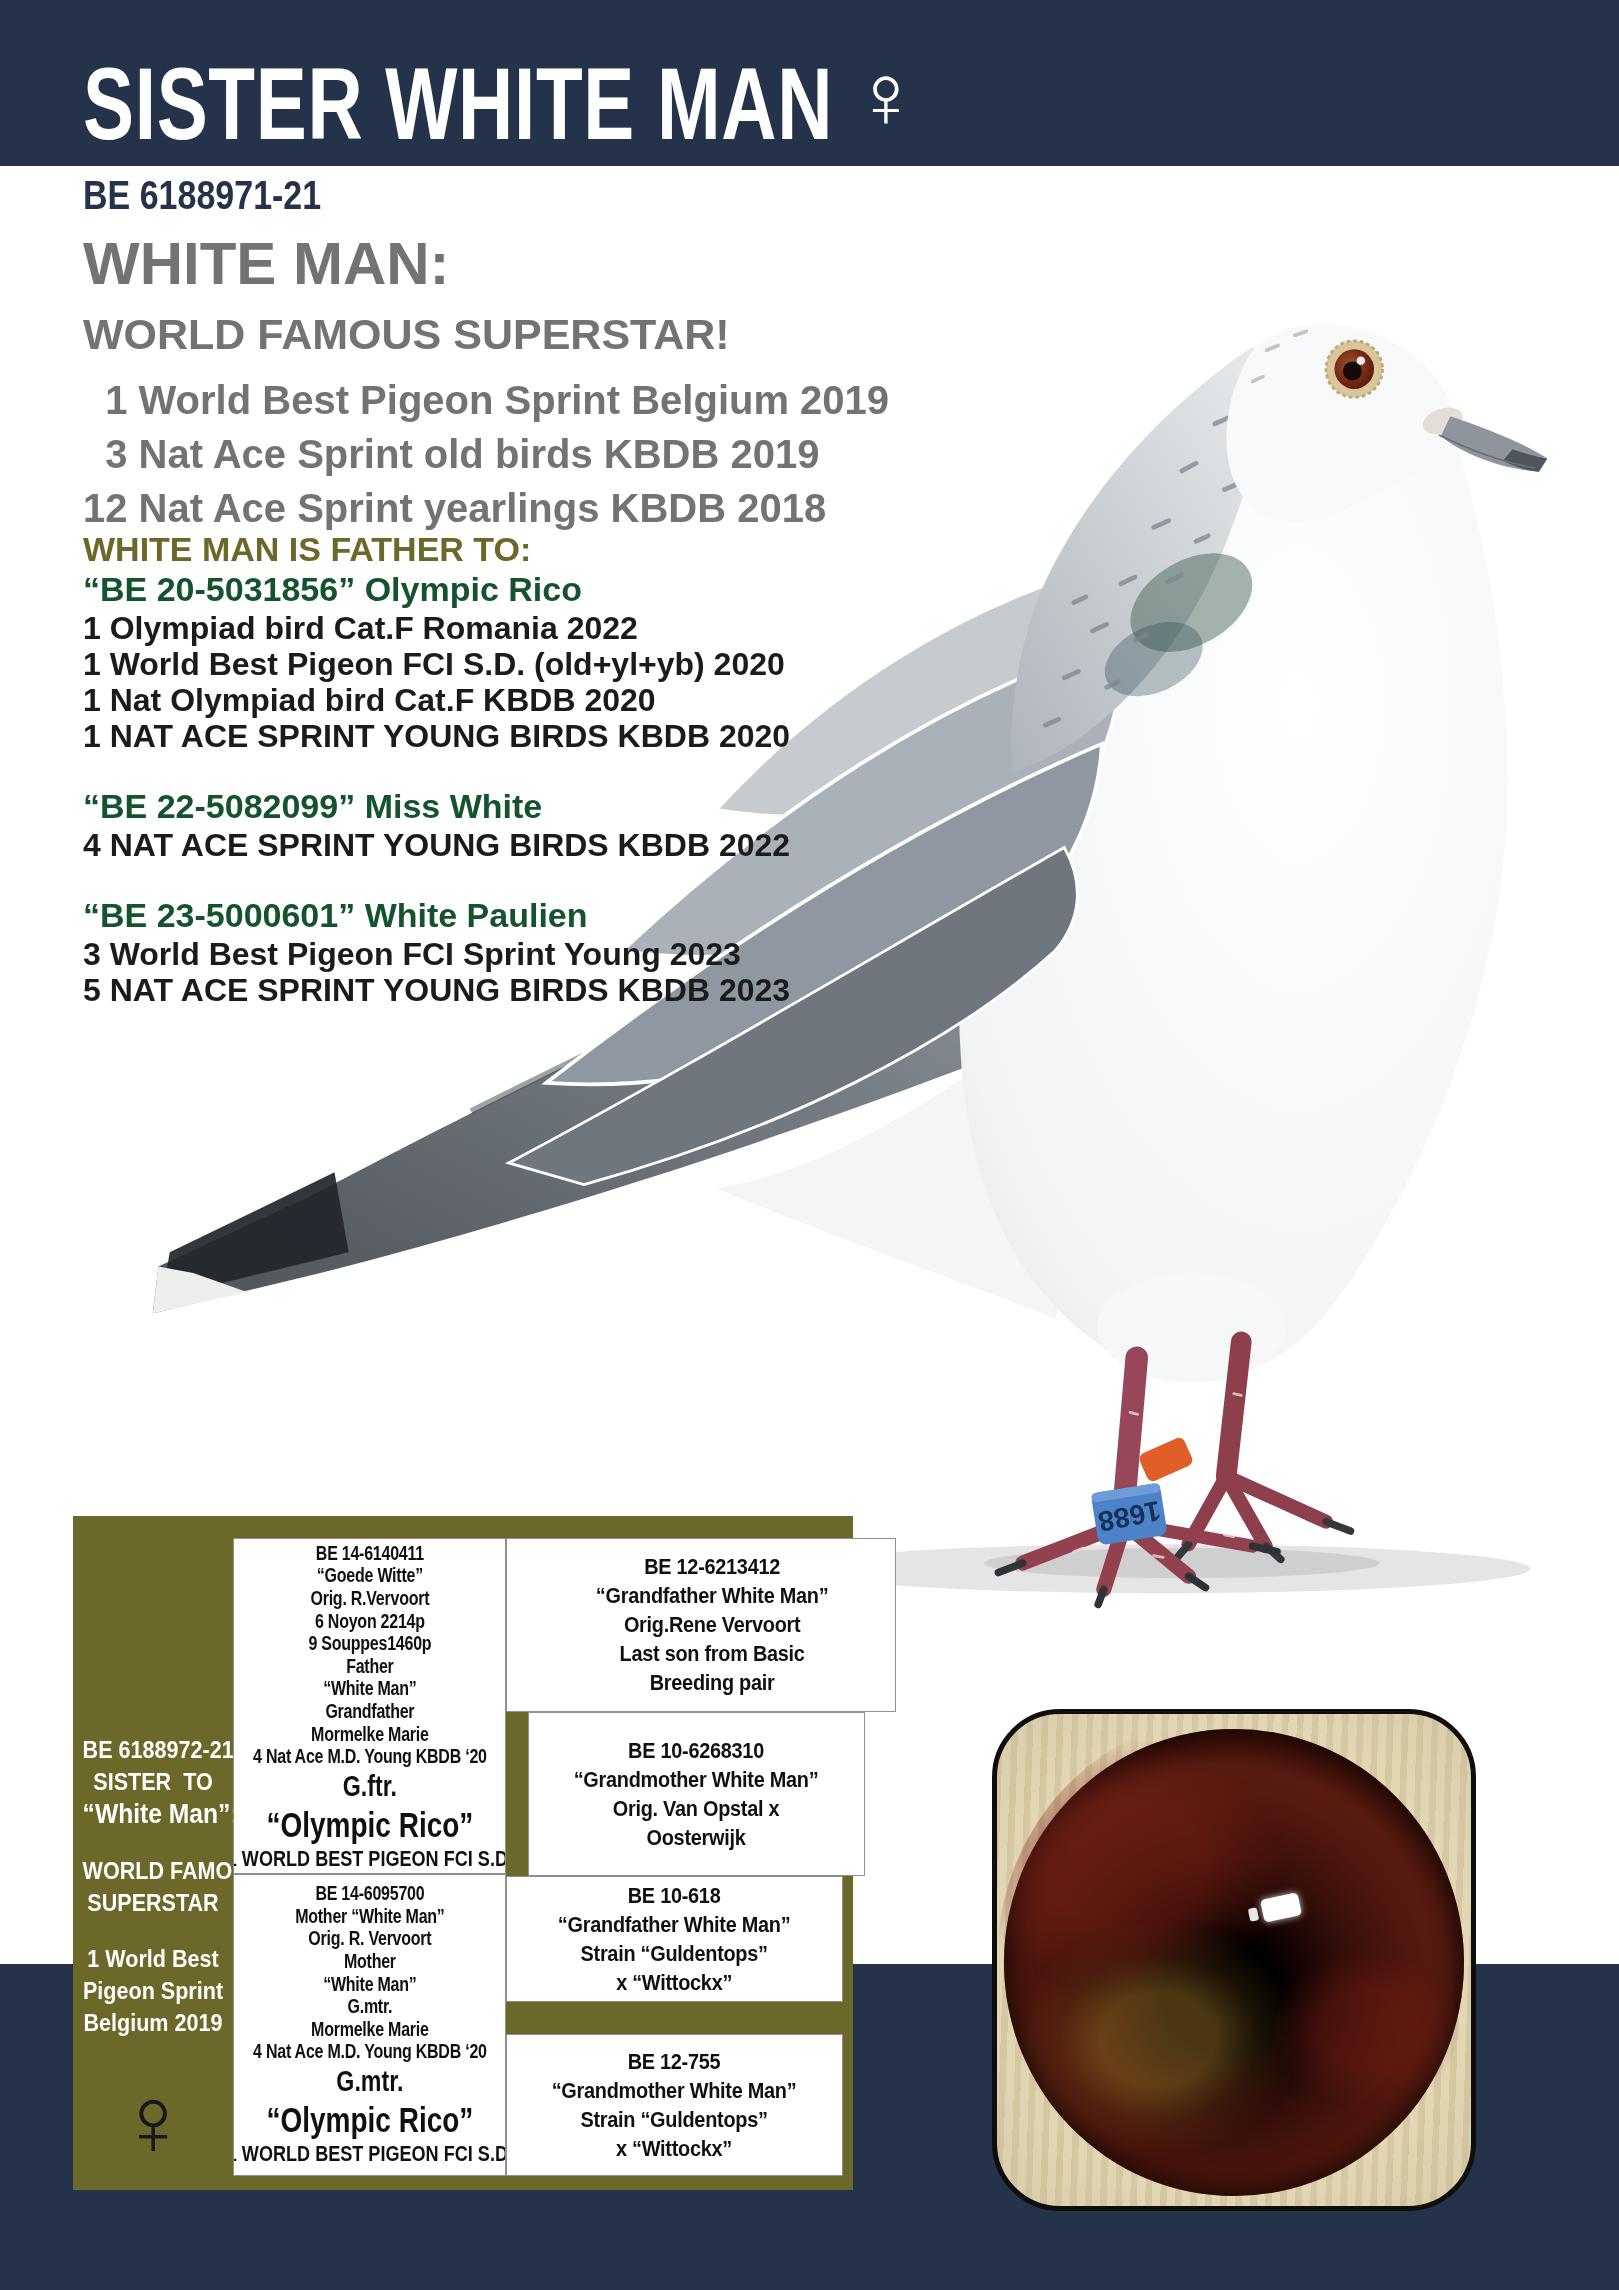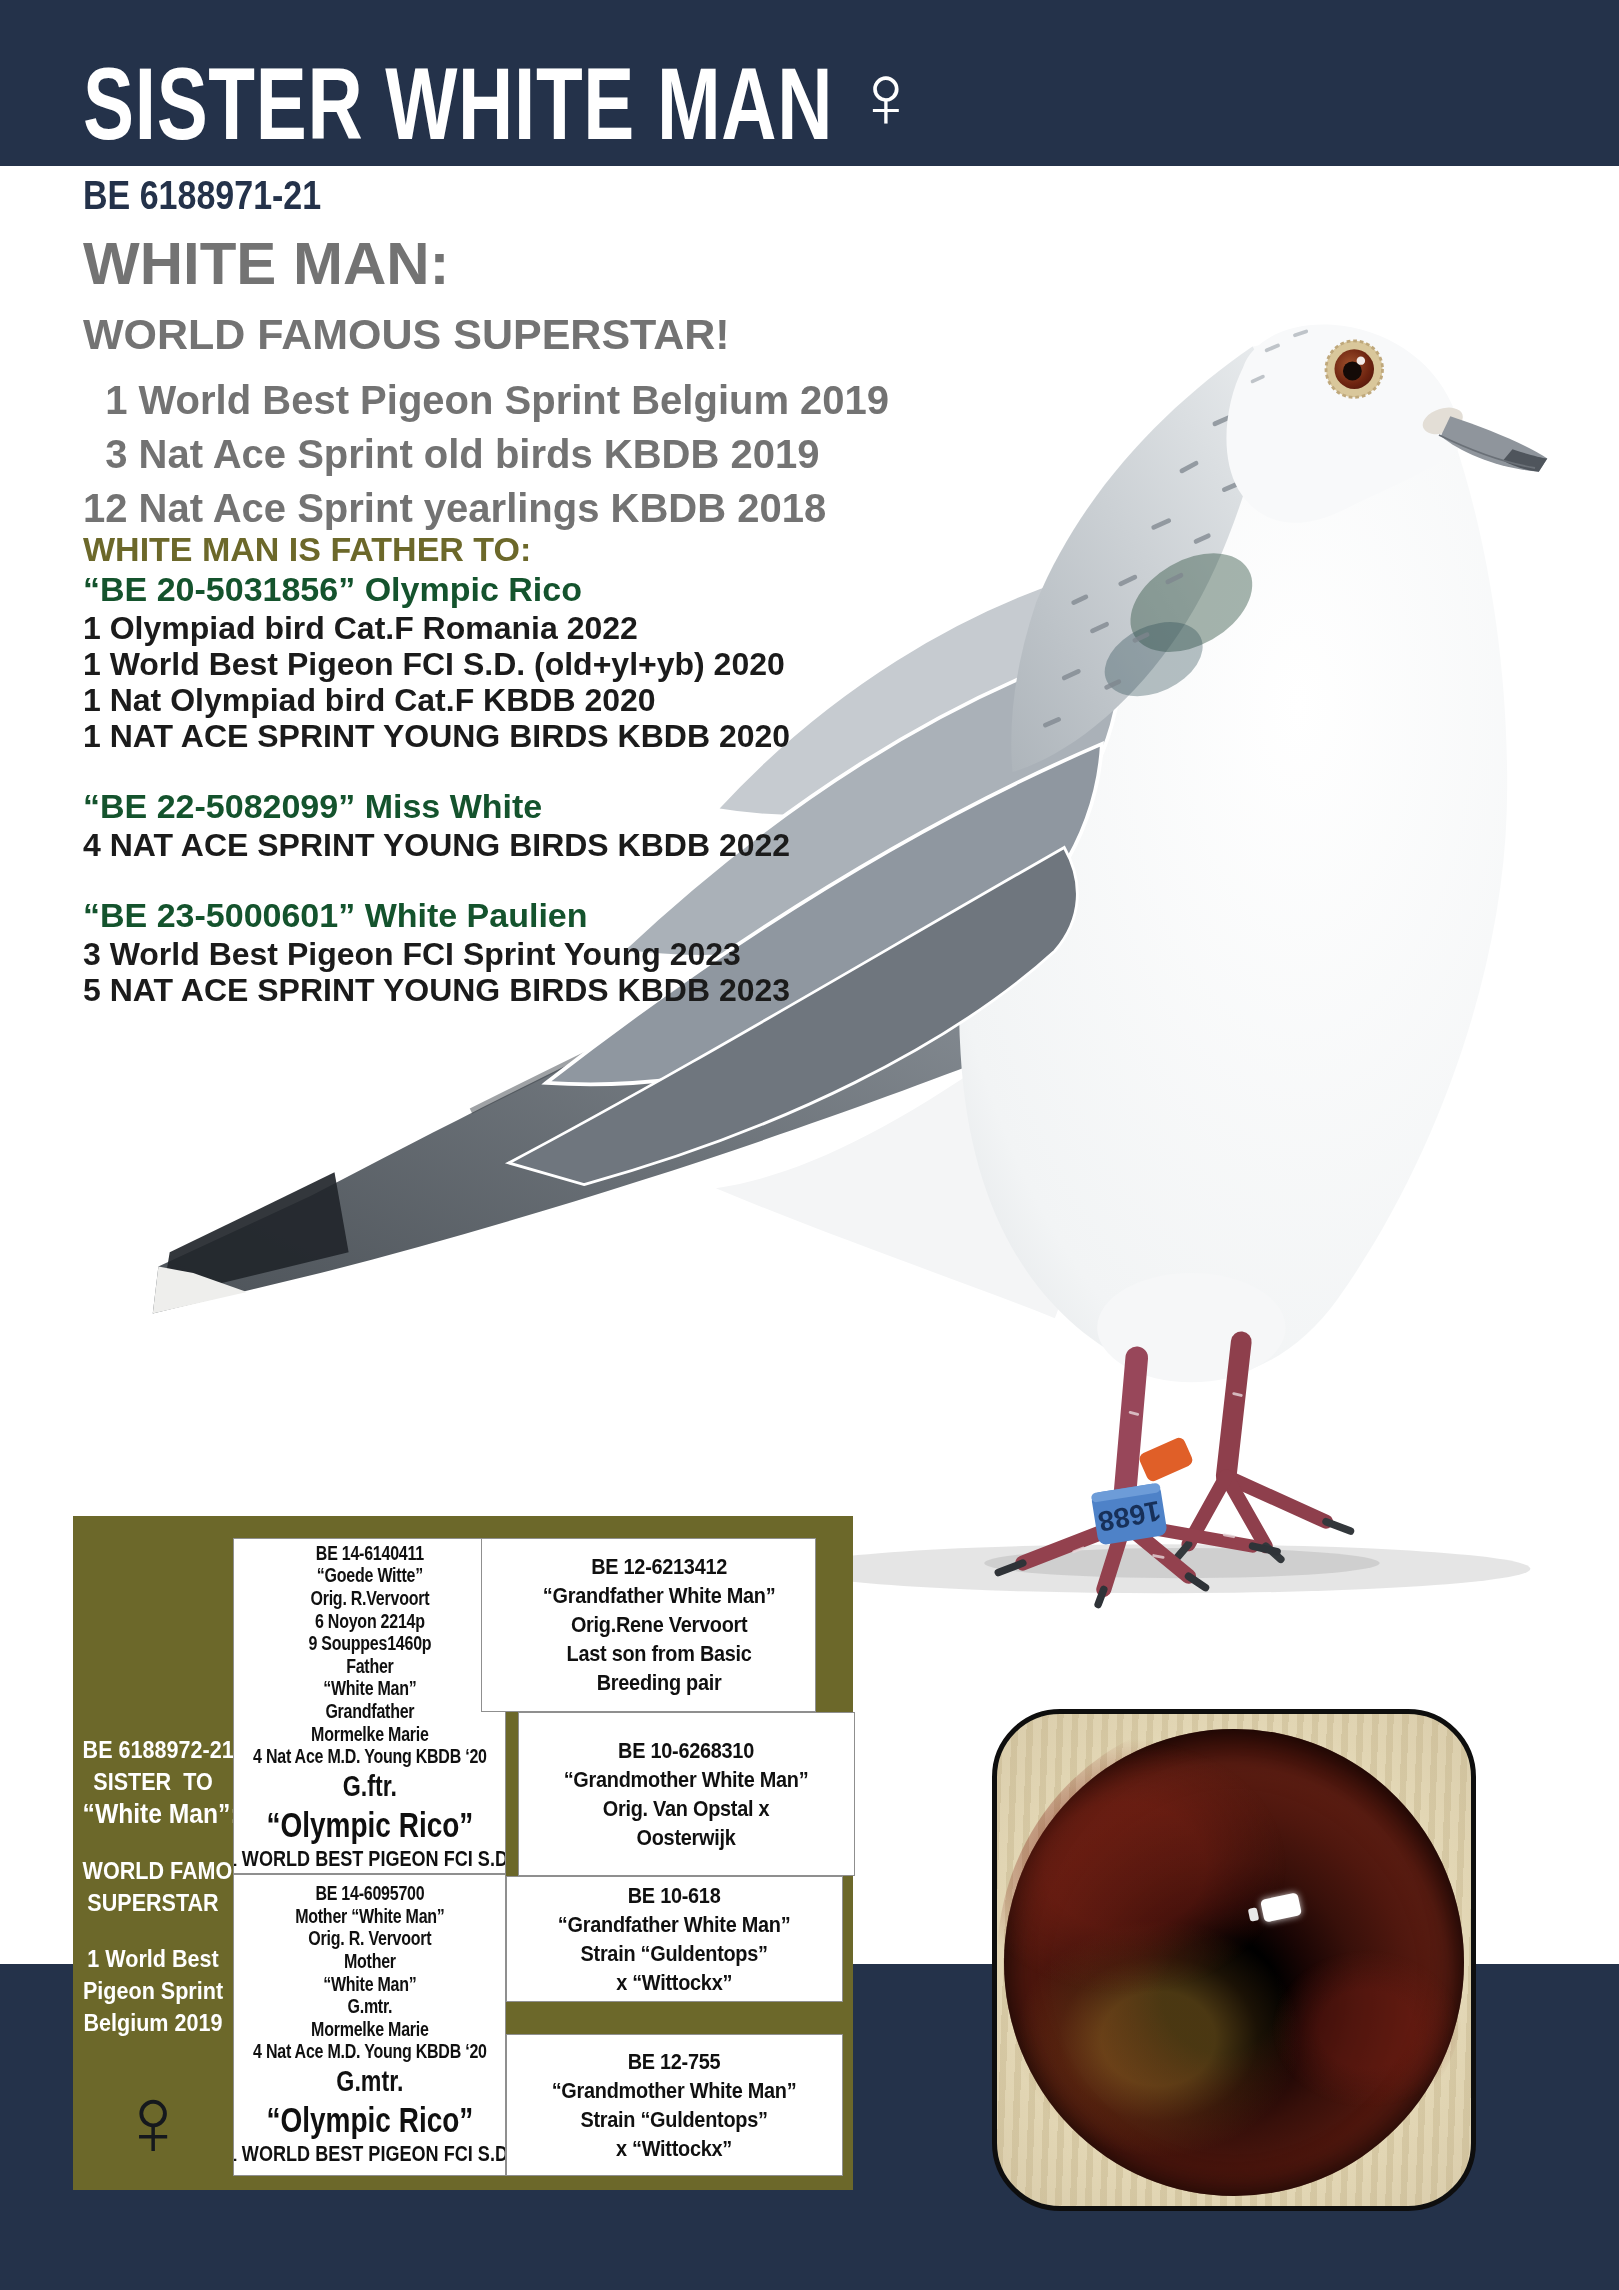--- a/index.html
+++ b/index.html
@@ -45,22 +45,22 @@
         text-align:center;color:#101010;overflow:hidden;}
   .squeeze{transform:scaleX(.8);transform-origin:center center;}
   .gp .squeeze{transform:scaleX(.88);}
   .cell .line{font-size:20px;font-weight:bold;line-height:22.6px;white-space:nowrap;letter-spacing:-0.3px;}
   .gp .line{font-size:22.6px;line-height:29px;}
   .cell-title{font-size:29px;font-weight:bold;line-height:36px;white-space:nowrap;}
   .cell-name{font-size:35px;font-weight:bold;line-height:41px;white-space:nowrap;}
   .cell-result{font-size:22.6px;font-weight:bold;line-height:28px;white-space:nowrap;}
   .cell-father{left:160px;top:21.7px;width:273px;height:336px;justify-content:flex-end;}
   .cell-mother{left:160px;top:358px;width:273px;height:302px;}
-  .cell-gp1{left:408px;top:21.7px;width:335px;height:174px;padding-left:22px;}
-  .cell-gp2{left:445px;top:196px;width:337px;height:164px;}
+  .cell-gp1{left:433px;top:21.7px;width:390px;height:174px;padding-left:22px;}
+  .cell-gp2{left:455px;top:196px;width:337px;height:164px;}
   .cell-gp3{left:433px;top:360px;width:337px;height:126px;}
   .cell-gp4{left:433px;top:518px;width:337px;height:142px;}
 
   
   .eye-photo{left:992px;top:1709px;width:474px;height:492px;border:5.6px solid #0e0e0e;
              border-radius:68px;overflow:hidden;z-index:4;
              background:
                repeating-linear-gradient(92deg, rgba(180,162,118,.28) 0 6.6px, rgba(255,255,255,0) 6.6px 15px),
                radial-gradient(circle at 50% 50%, #efe6cc 0 40%, #e2d6b4 70%, #d9ccab 100%);}
   .eye-iris{position:absolute;left:1.5%;top:3%;width:97%;height:95%;border-radius:50%;

